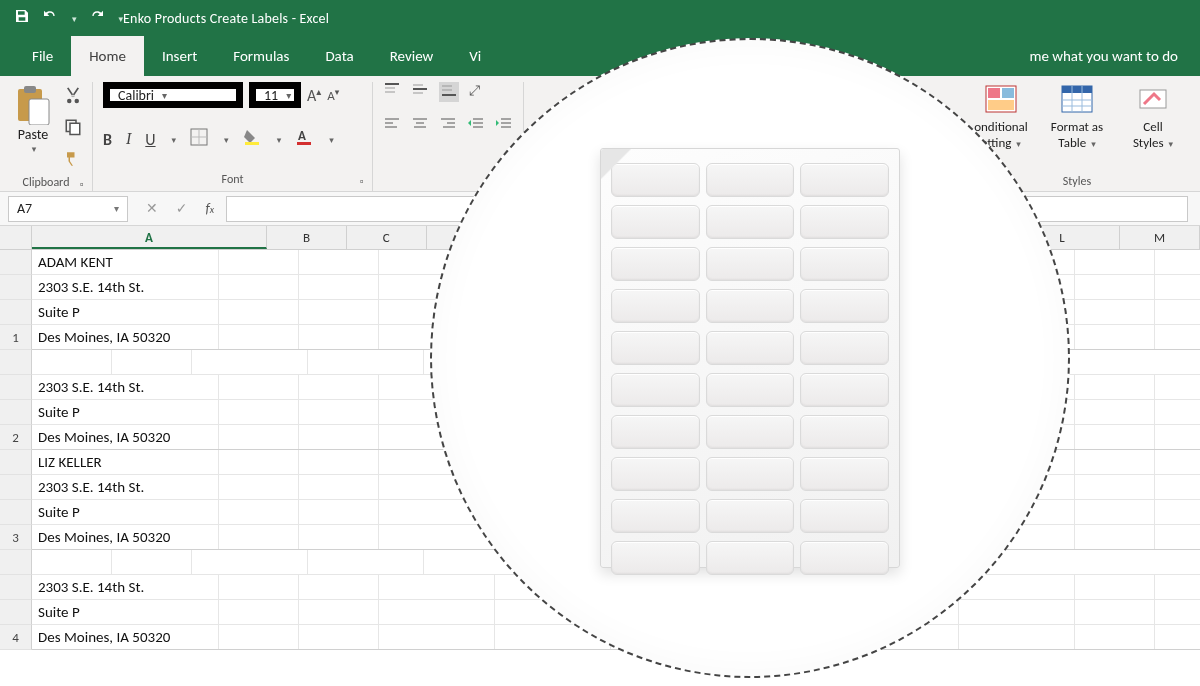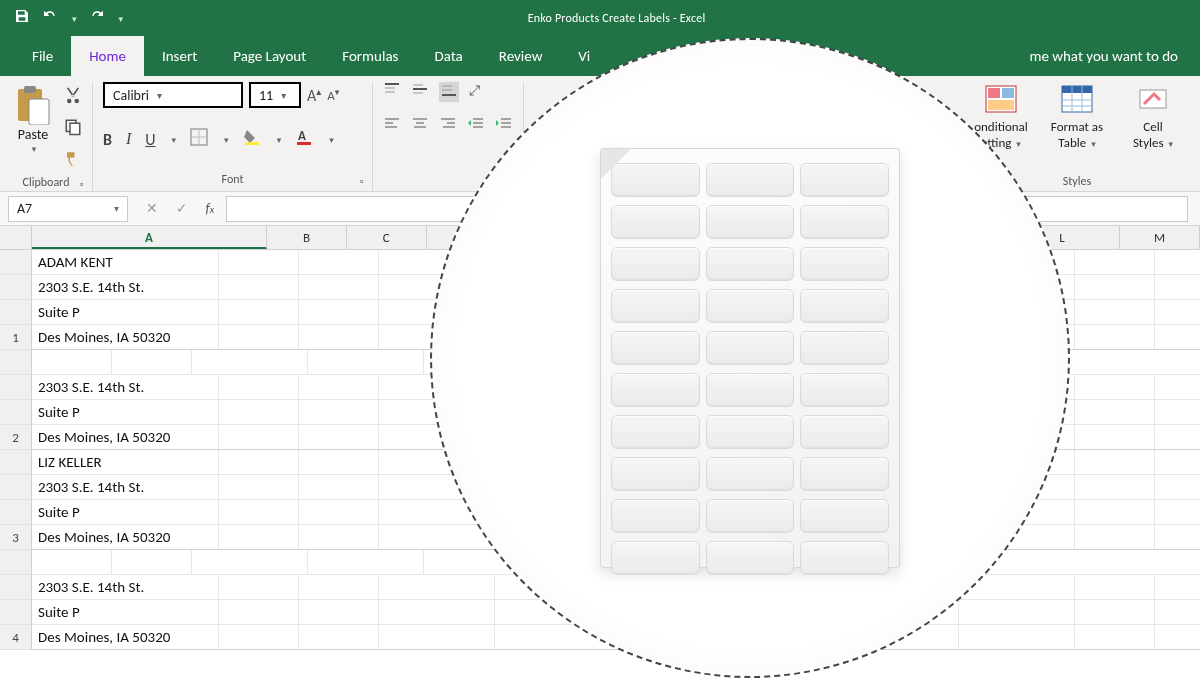--- a/index.html
+++ b/index.html
@@ -2,44 +2,44 @@
 <html><head>
 <meta charset="utf-8">
 <style>
   * { box-sizing: border-box; margin: 0; padding: 0; }
   body { font-family: "Segoe UI", Calibri, sans-serif; font-size: 14px; background: #fff; color: #222; width: 1200px; height: 686px; overflow: hidden; position: relative; }
 
   
   .titlebar { background: #217346; height: 36px; display: flex; align-items: center; color: #fff; }
   .qat { display: flex; align-items: center; gap: 12px; padding-left: 14px; }
   .qat svg { width: 16px; height: 16px; fill: #fff; }
-  .title-text { flex: 1; text-align: center; font-size: 12px; letter-spacing: .2px; }
+  .title-text { flex: 1; text-align: left; font-size: 14px; letter-spacing: .2px; }
 
   
   .ribbon-tabs { background: #217346; height: 40px; display: flex; align-items: stretch; padding-left: 14px; color: #fff; font-size: 15px; }
   .ribbon-tabs .tab { padding: 0 18px; display: flex; align-items: center; cursor: pointer; }
-  .ribbon-tabs .tab.active { background: #f3f2f1; color: #6d28d9; font-weight: 400; }
+  .ribbon-tabs .tab.active { background: #f3f2f1; color: #404040; font-weight: 400; }
   .tell-me { margin-left: auto; padding-right: 22px; display:flex; align-items:center; font-size:15px; }
 
   
   .ribbon { background: #f3f2f1; border-bottom: 1px solid #d6d6d6; height: 116px; display: flex; padding-top: 6px; }
   .group { border-right: 1px solid #d6d6d6; padding: 0 10px 2px 10px; display: flex; flex-direction: column; position: relative; }
   .group-body { flex: 1; display: flex; align-items: flex-start; gap: 8px; }
   .group-label { text-align: center; font-size: 12px; color: #555; height: 20px; line-height: 20px; position: relative; }
   .group-label .launcher { position:absolute; right:-2px; top:3px; font-size:11px; color:#888; }
 
   
   .paste-btn { display:flex; flex-direction:column; align-items:center; padding:2px 4px; }
   .paste-btn .icon { width:38px; height:42px; display:flex; align-items:center; justify-content:center; }
   .mini-col { display:flex; flex-direction:column; gap:10px; padding-top:4px; }
   .mini-col svg, .mini-col .ico { width:18px; height:18px; }
 
   
   .font-row { display:flex; align-items:center; gap:6px; }
-  .combo { background:#fff; border:2px solid #000000; height:26px; display:flex; align-items:center; padding:0 4px 0 8px; font-size:14px; }
+  .combo { background:#fff; border:7px solid #000000; height:26px; display:flex; align-items:center; padding:0 4px 0 8px; font-size:14px; }
   .combo .chev { margin-left:8px; font-size:10px; color:#666; }
   .font-buttons { display:flex; gap:14px; align-items:center; margin-top:12px; font-size:16px; color:#444; }
   .font-buttons .b { font-weight:bold; }
   .font-buttons .i { font-style:italic; font-family:Georgia,serif; }
   .font-buttons .u { text-decoration:underline; }
   .sq { width:18px; height:18px; display:inline-block; }
   .tiny-chev { font-size:9px; color:#666; margin-left:2px; }
 
   
   .align-rows { display:flex; flex-direction:column; gap:14px; }
@@ -102,21 +102,20 @@
     <span class="tiny-chev" style="color:#cfe8da">▾</span>
   </div>
   <div class="title-text">Enko Products Create Labels  -  Excel</div>
   <div style="width:90px"></div>
 </div>
 
 <div class="ribbon-tabs">
   <div class="tab">File</div>
   <div class="tab active">Home</div>
   <div class="tab">Insert</div>
-  <div class="tab">Page Layout</div>
   <div class="tab">Formulas</div>
   <div class="tab">Data</div>
   <div class="tab">Review</div>
   <div class="tab" style="overflow:hidden; max-width:30px">Vi</div>
   <div class="tell-me">me what you want to do</div>
 </div>
 
 <div class="ribbon">
 
   <div class="group">

